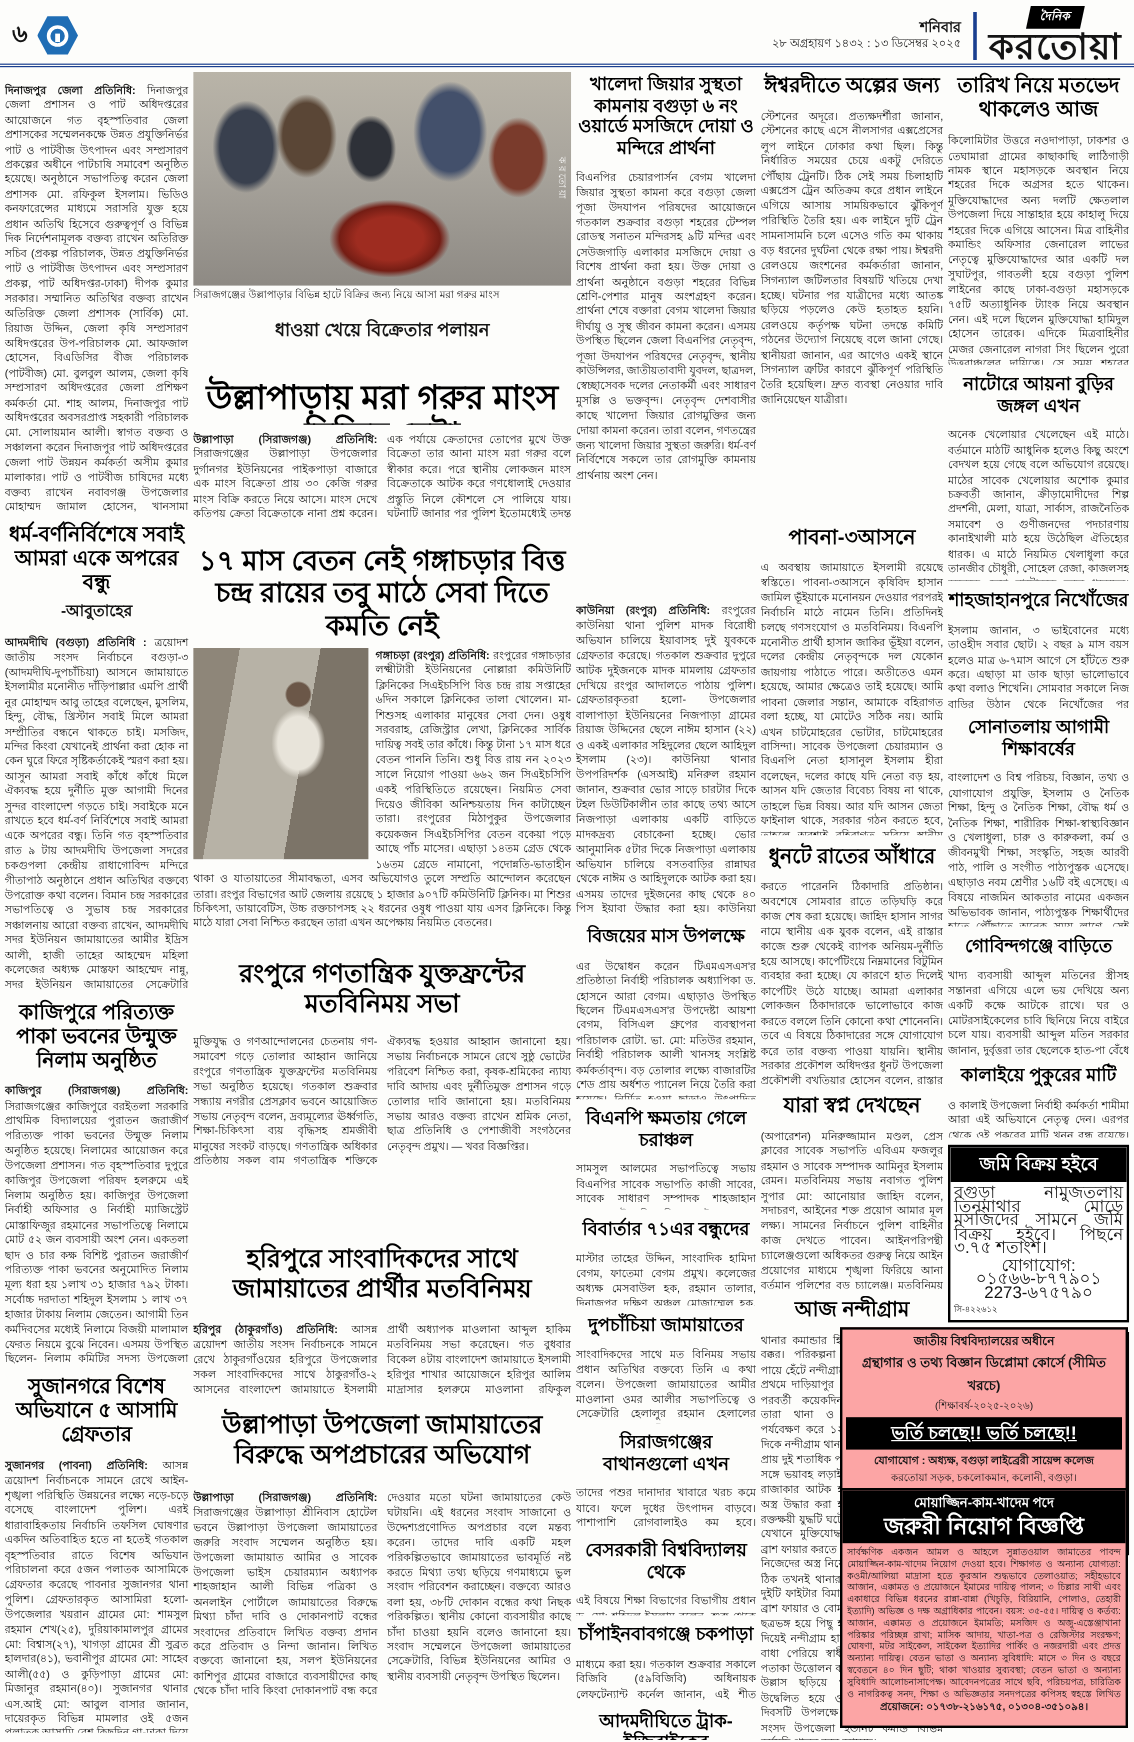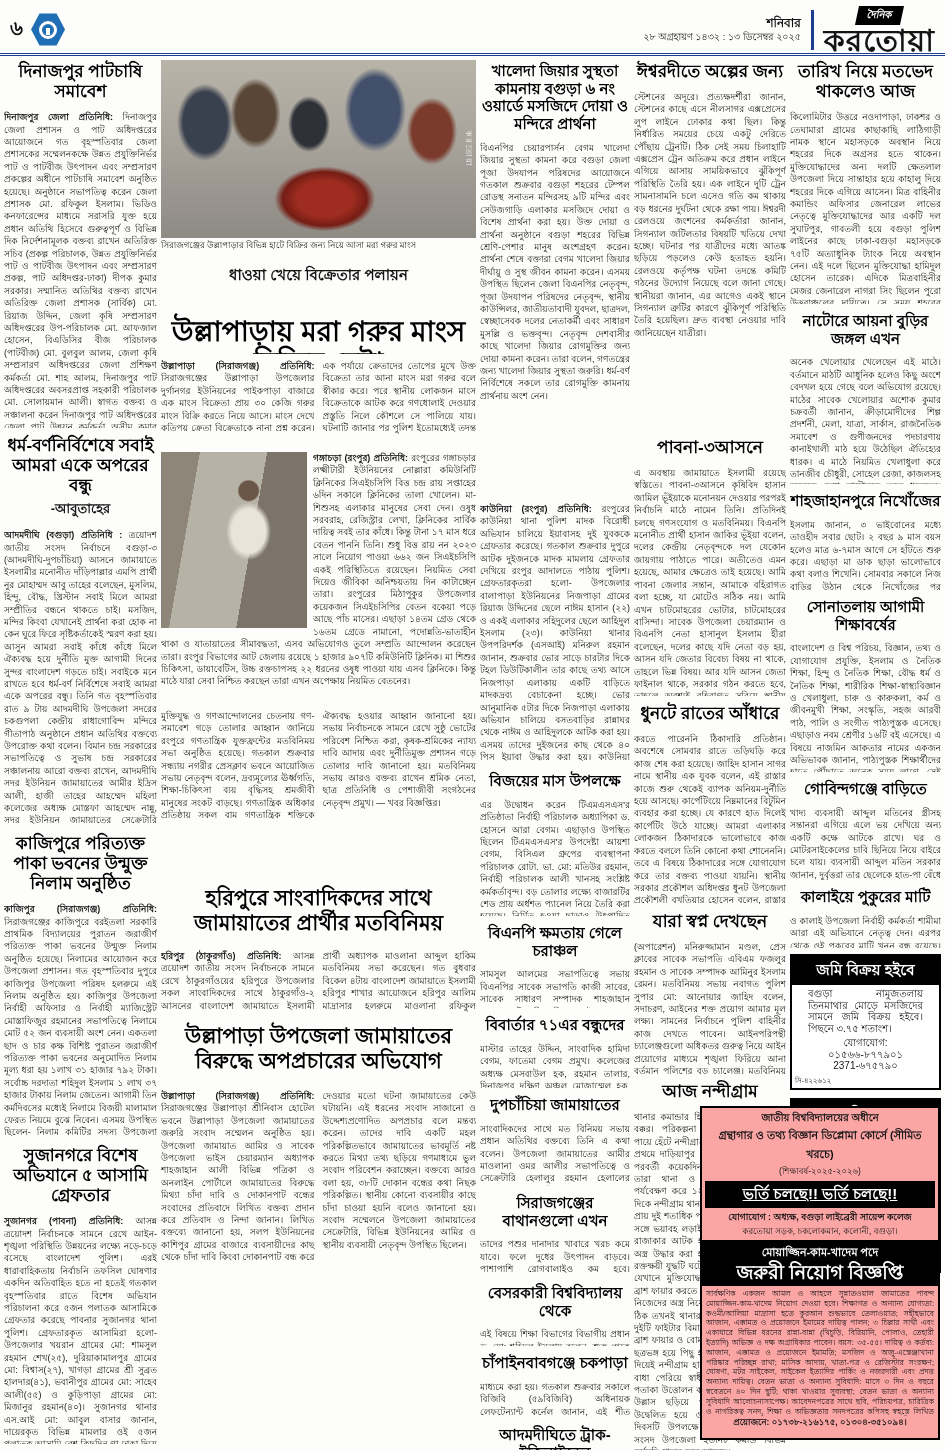--- a/index.html
+++ b/index.html
@@ -57,21 +57,21 @@
              writing-mode:vertical-rl;font-size:8px;color:#fff;letter-spacing:2px;opacity:.9;}
   .caption{font-size:8.5px;line-height:11px;padding-top:2px;}
   .ph2{float:left;width:146px;height:176px;margin:0 6px 2px 0;
        background:
         radial-gradient(34px 44px at 60% 45%, #e8e4da 0 50%, rgba(0,0,0,0) 66%),
         radial-gradient(16px 16px at 60% 22%, #6b5748 0 60%, rgba(0,0,0,0) 70%),
         linear-gradient(100deg,#8e8679 0 22%,#b7b2a6 22% 60%,#7c7468 60% 100%);}
   
   .adbox{border:2px solid #000;background:#fff;overflow:hidden;margin-bottom:8px;}
   .adbar{background:#000;color:#fff;font-weight:900;text-align:center;font-size:15px;padding:2px 0;}
-  .adtxt{font-size:10px;line-height:11.5px;padding:3px 16px;text-align:justify;}
+  .adtxt{font-size:14px;line-height:11.5px;padding:3px 3px;text-align:justify;}
   .adsig{font-size:9.5px;font-weight:bold;text-align:center;}
   .ad-abs{position:absolute;background:#fca5a5;z-index:5;}
   .adm{border:2px solid #000;padding:2px 3px;text-align:center;}
   .adm .l1{font-size:10px;font-weight:bold;}
   .adm .l2{font-size:11px;font-weight:900;}
   .adm .l3{font-size:8.5px;}
   .adm .l4{background:#000;color:#fff;font-size:15px;font-weight:900;padding:1px 0;margin:2px 0;text-decoration:underline;}
   .adm .l5{font-size:9px;font-weight:bold;}
   .adm .l6,.adm .l7{font-size:8.5px;}
   .adn{border:2px solid #000;text-align:center;}
@@ -102,21 +102,20 @@
       <div class="hdr-div"></div>
       <div class="masthead">
         <div class="tag">দৈনিক</div>
         <div class="nm">করতোয়া</div>
       </div>
     </div>
   </div>
 
   <div class="col c1">
     <div class="a" style="height:368px">
-      <h3 class="hl hl-md">দিনাজপুর পাটচাষি সমাবেশ</h3>
       <p class="bd"><b>দিনাজপুর জেলা প্রতিনিধি:</b> <span>দিনাজপুর জেলা প্রশাসন ও পাট অধিদপ্তরের আয়োজনে গত বৃহস্পতিবার জেলা প্রশাসকের সম্মেলনকক্ষে উন্নত প্রযুক্তিনির্ভর পাট ও পাটবীজ উৎপাদন এবং সম্প্রসারণ প্রকল্পের অধীনে পাটচাষি সমাবেশ অনুষ্ঠিত হয়েছে। অনুষ্ঠানে সভাপতিত্ব করেন জেলা প্রশাসক মো. রফিকুল ইসলাম। ভিডিও কনফারেন্সের মাধ্যমে সরাসরি যুক্ত হয়ে প্রধান অতিথি হিসেবে গুরুত্বপূর্ণ ও বিভিন্ন দিক নির্দেশনামূলক বক্তব্য রাখেন অতিরিক্ত সচিব (প্রকল্প পরিচালক, উন্নত প্রযুক্তিনির্ভর পাট ও পাটবীজ উৎপাদন এবং সম্প্রসারণ প্রকল্প, পাট অধিদপ্তর-ঢাকা) দীপক কুমার সরকার। সম্মানিত অতিথির বক্তব্য রাখেন অতিরিক্ত জেলা প্রশাসক (সার্বিক) মো. রিয়াজ উদ্দিন, জেলা কৃষি সম্প্রসারণ অধিদপ্তরের উপ-পরিচালক মো. আফজাল হোসেন, বিএডিসির বীজ পরিচালক (পাটবীজ) মো. বুলবুল আলম, জেলা কৃষি সম্প্রসারণ অধিদপ্তরের জেলা প্রশিক্ষণ কর্মকর্তা মো. শাহ আলম, দিনাজপুর পাট অধিদপ্তরের অবসরপ্রাপ্ত সহকারী পরিচালক মো. সোলায়মান আলী। স্বাগত বক্তব্য ও সঞ্চালনা করেন দিনাজপুর পাট অধিদপ্তরের জেলা পাট উন্নয়ন কর্মকর্তা অসীম কুমার মালাকার। পাট ও পাটবীজ চাষিদের মধ্যে বক্তব্য রাখেন নবাবগঞ্জ উপজেলার মোহাম্মদ জামাল হোসেন, খানসামা উপজেলার মোহাম্মদ মিজানুর রহমান, চিরিরবন্দর উপজেলার মো. রবিউল ইসলাম প্রমুখ।</span></p>
     </div>
     <div class="a" style="height:392px">
       <h3 class="hl hl-md">ধর্ম-বর্ণনির্বিশেষে সবাই আমরা একে অপরের বন্ধু</h3>
       <div class="sub">-আবুতাহের</div>
       <p class="bd"><b>আদমদীঘি (বগুড়া) প্রতিনিধি :</b> <span>ত্রয়োদশ জাতীয় সংসদ নির্বাচনে বগুড়া-৩ (আদমদীঘি-দুপচাঁচিয়া) আসনে জামায়াতে ইসলামীর মনোনীত দাঁড়িপাল্লার এমপি প্রার্থী নুর মোহাম্মদ আবু তাহের বলেছেন, মুসলিম, হিন্দু, বৌদ্ধ, খ্রিস্টান সবাই মিলে আমরা সম্প্রীতির বন্ধনে থাকতে চাই। মসজিদ, মন্দির কিংবা যেখানেই প্রার্থনা করা হোক না কেন ঘুরে ফিরে সৃষ্টিকর্তাকেই স্মরণ করা হয়। আসুন আমরা সবাই কাঁধে কাঁধে মিলে ঐক্যবদ্ধ হয়ে দুর্নীতি মুক্ত আগামী দিনের সুন্দর বাংলাদেশ গড়তে চাই। সবাইকে মনে রাখতে হবে ধর্ম-বর্ণ নির্বিশেষে সবাই আমরা একে অপরের বন্ধু। তিনি গত বৃহস্পতিবার রাত ৯ টায় আদমদীঘি উপজেলা সদরের চকগুপলা কেন্দ্রীয় রাধাগোবিন্দ মন্দিরে গীতাপাঠ অনুষ্ঠানে প্রধান অতিথির বক্তব্যে উপরোক্ত কথা বলেন। বিমান চন্দ্র সরকারের সভাপতিত্বে ও সুভাষ চন্দ্র সরকারের সঞ্চালনায় আরো বক্তব্য রাখেন, আদমদীঘি সদর ইউনিয়ন জামায়াতের আমীর ইদ্রিস আলী, হাজী তাহের আহম্মেদ মহিলা কলেজের অধ্যক্ষ মোস্তফা আহম্মেদ নান্নু, সদর ইউনিয়ন জামায়াতের সেক্রেটারি রশিদুল ইসলাম, উপজেলা শ্রমিক কল্যাণ ফেডারেশনের সেক্রেটারি ফরিদুল ইসলাম, জামায়াতে ইসলামী যুব বিভাগের সভাপতি আহসান হাবিব তুহিন, সহ-সভাপতি রুবেল আমিন, সেক্রেটারি বেলায়েত হোসেন, ওয়ার্ড জামায়াতের সভাপতি মোয়াজ্জেম হোসেন, সেক্রেটারি মিজানুর রহমান প্রমুখ।</span></p>
     </div>
     <div class="a" style="height:306px">
       <h3 class="hl hl-md">কাজিপুরে পরিত্যক্ত পাকা ভবনের উন্মুক্ত নিলাম অনুষ্ঠিত</h3>
       <p class="bd"><b>কাজিপুর (সিরাজগঞ্জ) প্রতিনিধি:</b> <span>সিরাজগঞ্জের কাজিপুরে বরইতলা সরকারি প্রাথমিক বিদ্যালয়ের পুরাতন জরাজীর্ণ পরিত্যক্ত পাকা ভবনের উন্মুক্ত নিলাম অনুষ্ঠিত হয়েছে। নিলামের আয়োজন করে উপজেলা প্রশাসন। গত বৃহস্পতিবার দুপুরে কাজিপুর উপজেলা পরিষদ হলরুমে এই নিলাম অনুষ্ঠিত হয়। কাজিপুর উপজেলা নির্বাহী অফিসার ও নির্বাহী ম্যাজিস্ট্রেট মোস্তাফিজুর রহমানের সভাপতিত্বে নিলামে মোট ৫২ জন ব্যবসায়ী অংশ নেন। একতলা ছাদ ও চার কক্ষ বিশিষ্ট পুরাতন জরাজীর্ণ পরিত্যক্ত পাকা ভবনের অনুমোদিত নিলাম মূল্য ধরা হয় ১লাখ ৩১ হাজার ৭৯২ টাকা। সর্বোচ্চ দরদাতা শহিদুল ইসলাম ১ লাখ ৩৭ হাজার টাকায় নিলাম জেতেন। আগামী তিন কর্মদিবসের মধ্যেই নিলামে বিজয়ী মালামাল ফেরত নিয়মে বুঝে নিবেন। এসময় উপস্থিত ছিলেন- নিলাম কমিটির সদস্য উপজেলা শিক্ষা অফিসার নুরুন হুদা তালুকদার, সহকারী শিক্ষা অফিসার আবু সাইদ, উপ-সহকারী প্রকৌশলী আব্দুল মোমিন, রাশেদুল হাসান ও বরইতলা সরকারি প্রাথমিক বিদ্যালয়ের প্রধান শিক্ষক জান্নাতুল ফেরদৌস।</span></p>
@@ -134,23 +133,29 @@
       </div>
       <div class="caption">সিরাজগঞ্জের উল্লাপাড়ার বিভিন্ন হাটে বিক্রির জন্য নিয়ে আসা মরা গরুর মাংস</div>
     </div>
     <div class="a" style="height:92px">
       <div class="kick">ধাওয়া খেয়ে বিক্রেতার পলায়ন</div>
       <h1 class="hl hl-xl">উল্লাপাড়ায় মরা গরুর মাংস বিক্রির চেষ্টা</h1>
     </div>
     <div class="a two" style="height:86px">
       <p class="bd" style="margin:0"><b>উল্লাপাড়া (সিরাজগঞ্জ) প্রতিনিধি:</b> <span>সিরাজগঞ্জের উল্লাপাড়া উপজেলার দুর্গানগর ইউনিয়নের পাইকপাড়া বাজারে এক মাংস বিক্রেতা প্রায় ৩০ কেজি গরুর মাংস বিক্রি করতে নিয়ে আসে। মাংস দেখে কতিপয় ক্রেতা বিক্রেতাকে নানা প্রশ্ন করেন। এক পর্যায়ে ক্রেতাদের তোপের মুখে উক্ত বিক্রেতা তার আনা মাংস মরা গরুর বলে স্বীকার করে। পরে স্থানীয় লোকজন মাংস বিক্রেতাকে আটক করে গণধোলাই দেওয়ার প্রস্তুতি নিলে কৌশলে সে পালিয়ে যায়। ঘটনাটি জানার পর পুলিশ ইতোমধ্যেই তদন্ত শুরু করেছে। সেই সাথে মরা গরুর মাংস বিক্রেতাকে শনাক্ত করারও চেষ্টা চালাচ্ছে।</span></p>
     </div>
+    <div class="a" style="height:82px">
+      <h2 class="hl hl-lg">১৭ মাস বেতন নেই গঙ্গাচড়ার বিত্ত চন্দ্র রায়ের তবু মাঠে সেবা দিতে কমতি নেই</h2>
+    </div>
     <div class="a" style="height:252px">
       <div class="ph2"></div>
       <p class="bd" style="margin:0"><b>গঙ্গাচড়া (রংপুর) প্রতিনিধি:</b> <span>রংপুরের গঙ্গাচড়ার লক্ষ্মীটারী ইউনিয়নের নোল্লারা কমিউনিটি ক্লিনিকের সিএইচসিপি বিত্ত চন্দ্র রায় সপ্তাহের ৬দিন সকালে ক্লিনিকের তালা খোলেন। মা-শিশুসহ এলাকার মানুষের সেবা দেন। ওষুধ সরবরাহ, রেজিস্ট্রার লেখা, ক্লিনিকের সার্বিক দায়িত্ব সবই তার কাঁধে। কিন্তু টানা ১৭ মাস ধরে বেতন পাননি তিনি। শুধু বিত্ত রায় নন ২০২৩ সালে নিয়োগ পাওয়া ৬৬২ জন সিএইচসিপি একই পরিস্থিতিতে রয়েছেন। নিয়মিত সেবা দিয়েও জীবিকা অনিশ্চয়তায় দিন কাটাচ্ছেন তারা। রংপুরের মিঠাপুকুর উপজেলার কয়েকজন সিএইচসিপির বেতন বকেয়া পড়ে আছে পাঁচ মাসের। এছাড়া ১৪তম গ্রেড থেকে ১৬তম গ্রেডে নামানো, পদোন্নতি-ভাতাহীন থাকা ও যাতায়াতের সীমাবদ্ধতা, এসব অভিযোগও তুলে সম্প্রতি আন্দোলন করেছেন তারা। রংপুর বিভাগের আট জেলায় রয়েছে ১ হাজার ৯০৭টি কমিউনিটি ক্লিনিক। মা শিশুর চিকিৎসা, ডায়াবেটিস, উচ্চ রক্তচাপসহ ২২ ধরনের ওষুধ পাওয়া যায় এসব ক্লিনিকে। কিন্তু মাঠে যারা সেবা নিশ্চিত করছেন তারা এখন অপেক্ষায় নিয়মিত বেতনের।</span></p>
+    </div>
+    <div class="a" style="height:58px">
+      <h2 class="hl hl-lg" style="font-size:21px">রংপুরে গণতান্ত্রিক যুক্তফ্রন্টের মতবিনিময় সভা</h2>
     </div>
     <div class="a two" style="height:168px">
       <p class="bd" style="margin:0">মুক্তিযুদ্ধ ও গণআন্দোলনের চেতনায় গণ-সমাবেশ গড়ে তোলার আহ্বান জানিয়ে রংপুরে গণতান্ত্রিক যুক্তফ্রন্টের মতবিনিময় সভা অনুষ্ঠিত হয়েছে। গতকাল শুক্রবার সন্ধ্যায় নগরীর প্রেসক্লাব ভবনে আয়োজিত সভায় নেতৃবৃন্দ বলেন, দ্রব্যমূল্যের ঊর্ধ্বগতি, শিক্ষা-চিকিৎসা ব্যয় বৃদ্ধিসহ শ্রমজীবী মানুষের সংকট বাড়ছে। গণতান্ত্রিক অধিকার প্রতিষ্ঠায় সকল বাম গণতান্ত্রিক শক্তিকে ঐক্যবদ্ধ হওয়ার আহ্বান জানানো হয়। সভায় নির্বাচনকে সামনে রেখে সুষ্ঠু ভোটের পরিবেশ নিশ্চিত করা, কৃষক-শ্রমিকের ন্যায্য দাবি আদায় এবং দুর্নীতিমুক্ত প্রশাসন গড়ে তোলার দাবি জানানো হয়। মতবিনিময় সভায় আরও বক্তব্য রাখেন শ্রমিক নেতা, ছাত্র প্রতিনিধি ও পেশাজীবী সংগঠনের নেতৃবৃন্দ প্রমুখ। — খবর বিজ্ঞপ্তির।</p>
     </div>
     <div class="a" style="height:60px">
       <h2 class="hl hl-lg" style="font-size:21px">হরিপুরে সাংবাদিকদের সাথে জামায়াতের প্রার্থীর মতবিনিময়</h2>
     </div>
     <div class="a two" style="height:66px">
       <p class="bd" style="margin:0"><b>হরিপুর (ঠাকুরগাঁও) প্রতিনিধি:</b> <span>আসন্ন ত্রয়োদশ জাতীয় সংসদ নির্বাচনকে সামনে রেখে ঠাকুরগাঁওয়ের হরিপুরে উপজেলার সকল সাংবাদিকদের সাথে ঠাকুরগাঁও-২ আসনের বাংলাদেশ জামায়াতে ইসলামী প্রার্থী অধ্যাপক মাওলানা আব্দুল হাকিম মতবিনিময় সভা করেছেন। গত বুধবার বিকেল ৪টায় বাংলাদেশ জামায়াতে ইসলামী হরিপুর শাখার আয়োজনে হরিপুর আলিম মাদ্রাসার হলরুমে মাওলানা রফিকুল ইসলামের সভাপতিত্বে মতবিনিময় সভা অনুষ্ঠিত হয়। মতবিনিময় সভায় হরিপুর প্রেসক্লাবের সভাপতি আলমামুন, সহ-সভাপতি জিয়াউর আলী, সম্পাদক আব্দুর রশিদ, উপজেলা প্রেস ক্লাবের সভাপতি কবিরুল ইসলাম, সাংগঠনিক সম্পাদক আলামিন, আব্দুল্লাহ বিপু, অনলাইন জার্নালিস্ট ক্লাবের সভাপতি আনোয়ার হোসেন, সোহরাব আলী প্রমুখ।</span></p>
     </div>
@@ -250,21 +255,21 @@
     </div>
     <div class="a" style="height:62px">
       <h3 class="hl hl-sm">কালাইয়ে পুকুরের মাটি</h3>
       <p class="bd">ও কালাই উপজেলা নির্বাহী কর্মকর্তা শামীমা আরা এই অভিযানে নেতৃত্ব দেন। এরপর থেকে ওই পুকুরের মাটি খনন বন্ধ রয়েছে। ভ্রাম্যমাণ আদালত সূত্রে জানা যায়, উপজেলার ঘাটুরিয়া গ্রামের মো. অলিমদ্দিনের ছেলে মো. এমদাদুল হক ভেকু দিয়ে পুকুরের তলদেশ থেকে মাটি খননের কাজ শুরু করেছেন। উপজেলা প্রশাসনের অনুমতি না নিয়েই তিনি পুকুর খনন করে মাটিগুলো আশপাশের বিভিন্ন ইটভাটায় বিক্রি ও ঊর্বর কৃষি জমি নষ্ট করছেন। অবৈধভাবে মাটি বিক্রি করায় ভ্রাম্যমাণ আদালত পরিচালনা করে মালিককে ৫০ হাজার টাকা জরিমানা আদায় করা হয়।</p>
     </div>
     <div class="adbox">
       <div class="adbar">জমি বিক্রয় হইবে</div>
       <div class="adtxt">বগুড়া নামুজতলায় তিনমাথার মোড়ে মসজিদের সামনে জমি বিক্রয় হইবে। পিছনে ৩.৭৫ শতাংশ।</div>
       <div class="adtxt" style="text-align:center;padding-top:0">
         <span>যোগাযোগ: ০১৫৬৬-৮৭৭৯০১</span><br>
-        <span>2371-৬৭৫৭৯০</span>
+        <span>2273-৬৭৫৭৯০</span>
       </div>
       <div class="adtxt" style="font-size:7px;padding:0 3px 2px">সি-৪২২৬১২</div>
     </div>
     <div class="adbox">
       <div class="adbar">হারিয়েছে</div>
       <div class="adtxt">আমার মেট্রো লাইফ বাংলাদেশ লি: জীবন বীমা পত্র হারিয়েছে। বীমা পত্রের বিবরণ জীবন বীমা মেট্রো লাইফ লি: বীমা পত্র নং ৪১৯৭৬৮৫ ইস্যুর তারিখ ১জানুয়ারি ১ নরসিংদী মডেল থানা জিডি নং ১০৩৯ তা: ১০-১১-২৫</div>
       <div class="adsig">লিটন কুমার সাহা</div>
       <div class="adsig" style="padding-bottom:2px">০১৭১৬৬৪৩৭৪৫</div>
     </div>
   </div>

